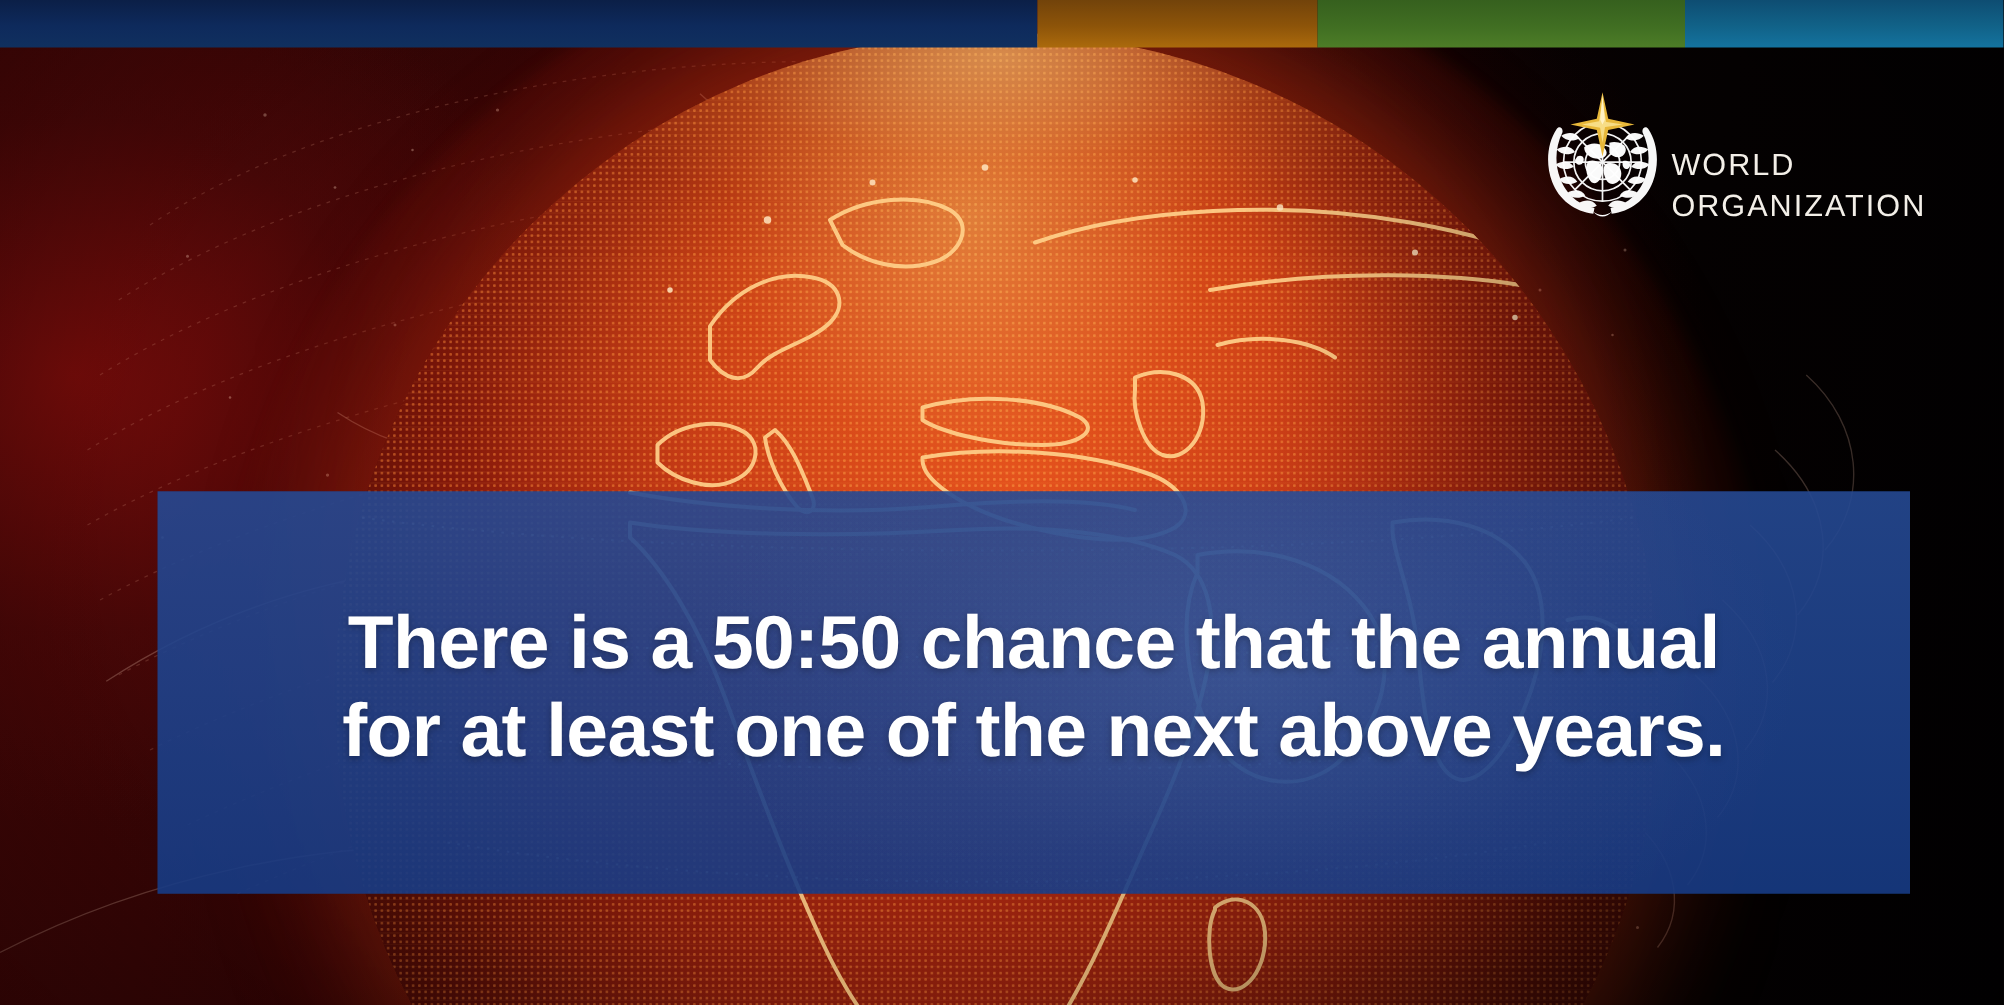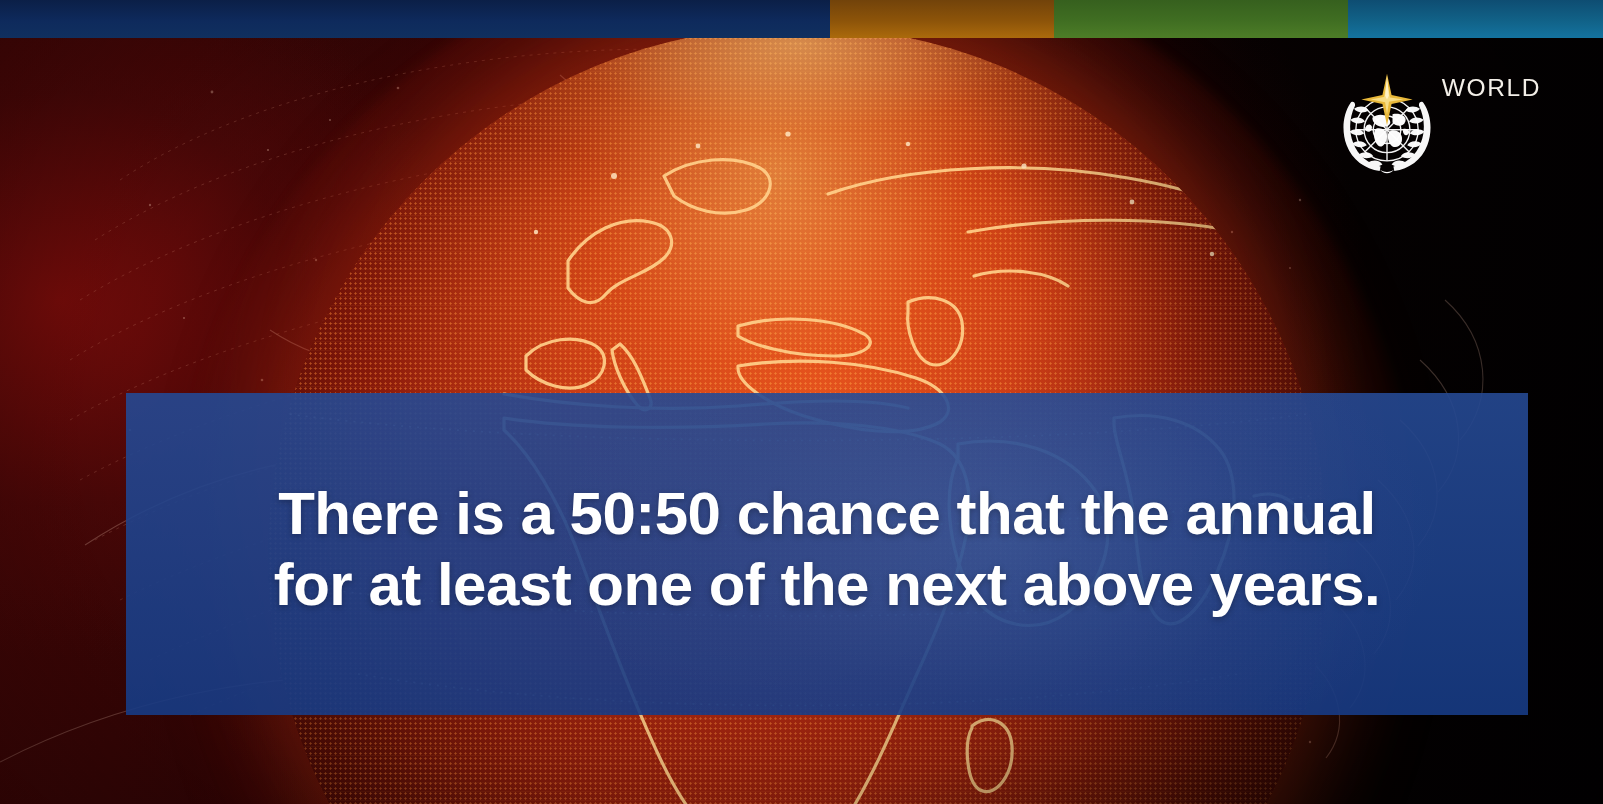--- a/index.html
+++ b/index.html
@@ -115,21 +115,21 @@
   .seg-orange { flex: 0 0 224px;  background: linear-gradient(180deg, #72430a 0%, #8d5409 55%, #ab6a0c 100%); }
   .seg-green  { flex: 0 0 294px;  background: linear-gradient(180deg, #36601e 0%, #406e22 55%, #4d7d27 100%); }
   .seg-teal   { flex: 1 1 auto;   background: linear-gradient(180deg, #0e4d72 0%, #116288 55%, #14739f 100%); }
 
   
   .wmo {
     position: absolute;
     right: 62px;
     top: 72px;
     display: flex;
-    align-items: flex-start;
+    align-items: flex-end;
     z-index: 25;
   }
   .wmo-mark { width: 110px; height: 110px; display: block; }
   .wmo-text {
     color: #f3efe8;
     font-size: 24.5px;
     line-height: 1.32;
     letter-spacing: 1.6px;
     font-weight: 400;
     text-transform: uppercase;
@@ -357,20 +357,21 @@
 
       <g>
         <path d="M60 2 L65 25 L88 30 L65 35 L60 58 L55 35 L32 30 L55 25 Z" fill="#e8b83a"></path>
         <path d="M60 8 L63 27 L60 46 L57 27 Z" fill="#f7dd86"></path>
         <path d="M42 30 L58 27 L78 30 L58 33 Z" fill="#f7dd86"></path>
         <path d="M60 4 L62 26 L60 30 L58 26 Z" fill="#fff2c4"></path>
       </g>
     </svg>
     <div class="wmo-text">
       <div>WORLD</div>
+      <div>ORGANIZATION</div>
     </div>
   </div>
 
   <div class="caption">
     <div class="caption-texture"></div>
     <div class="caption-lines">
       <span class="ln">There is a 50:50 chance that the annual</span>
       <span class="ln">for at least one of the next above years.</span>
     </div>
   </div>

